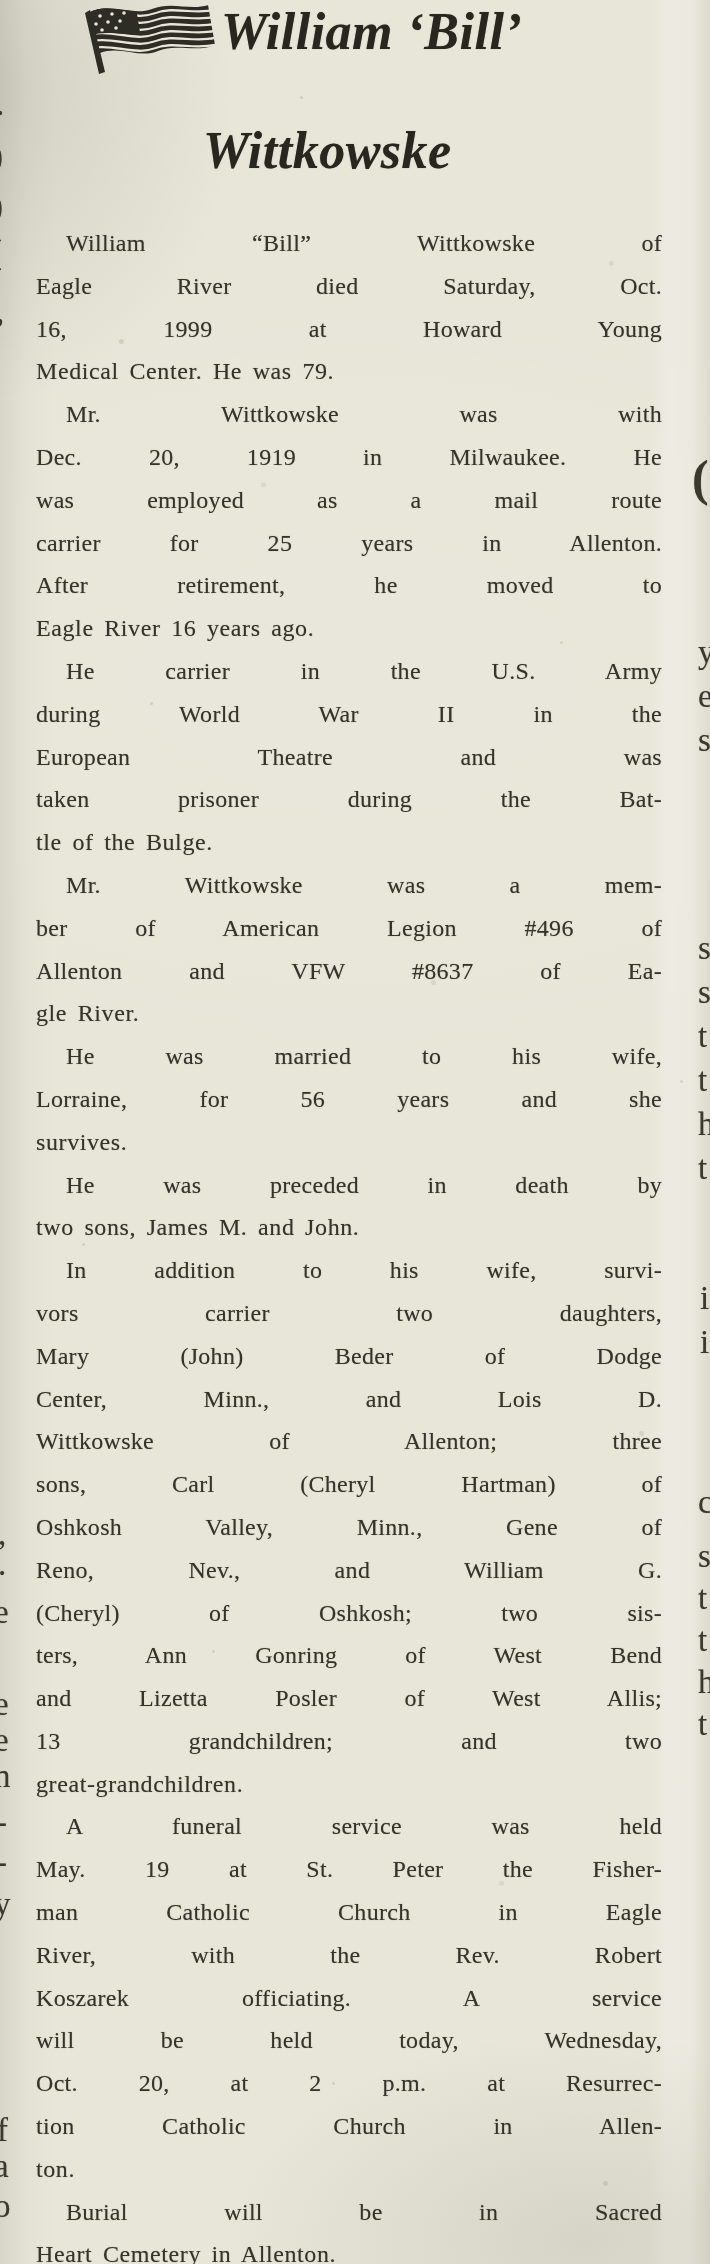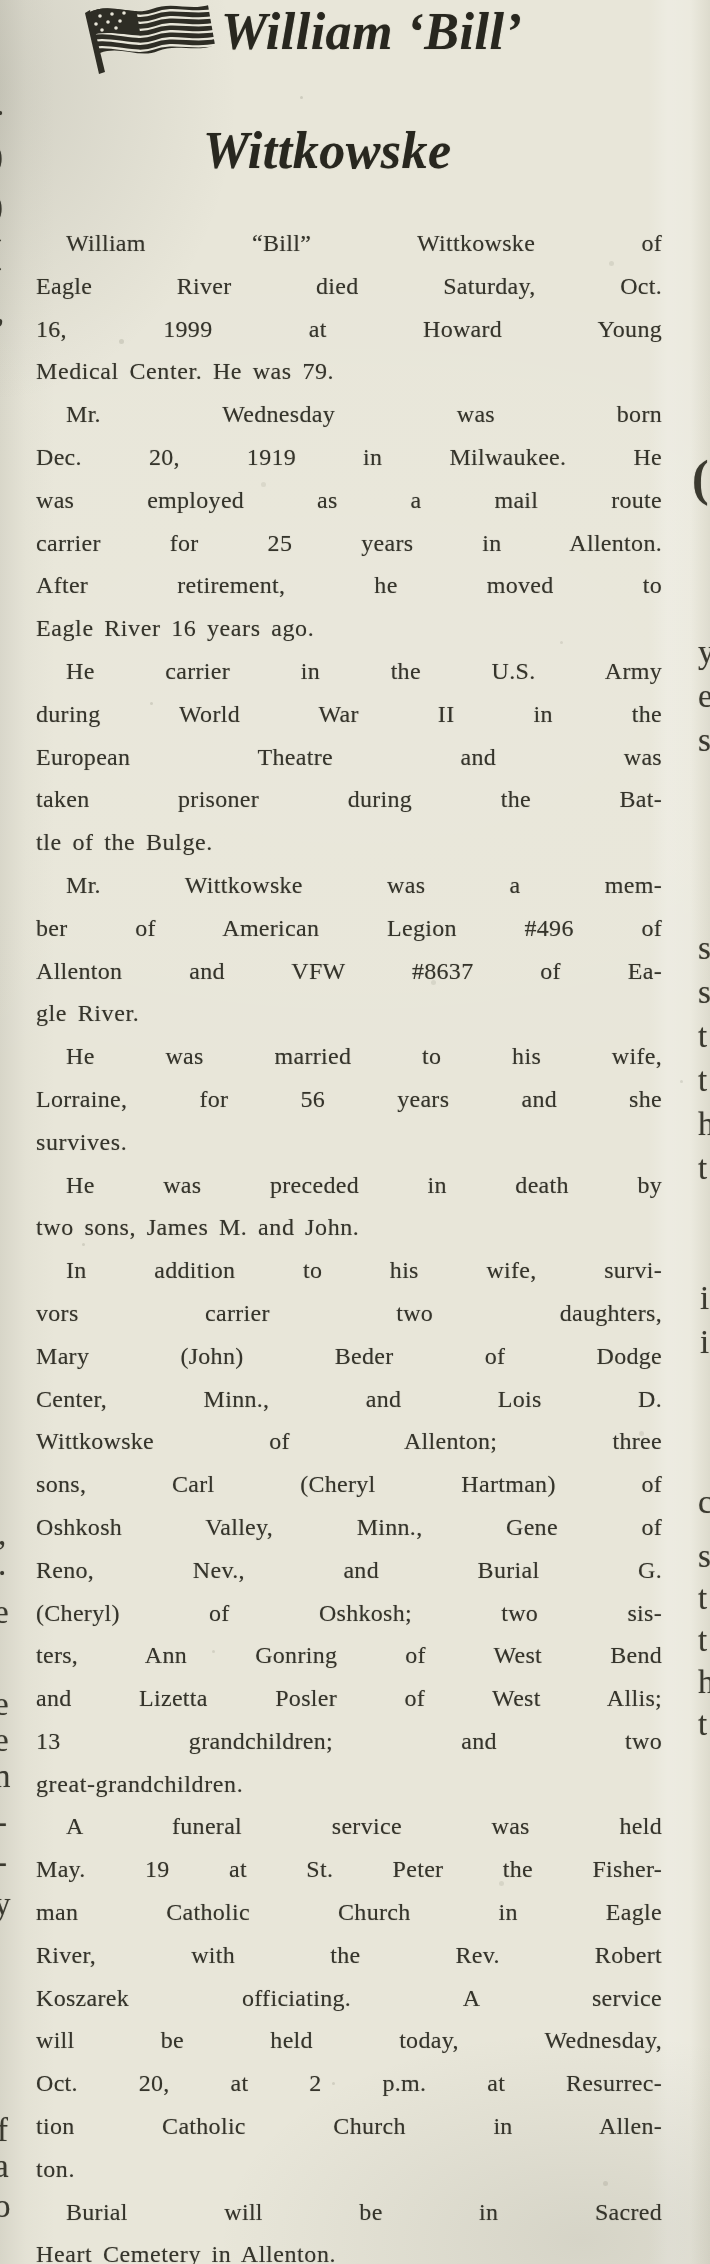--- a/index.html
+++ b/index.html
@@ -92,21 +92,21 @@
   </div>
 
   <div class="body">
       <div class="paragraph">
         <div class="line justify indent">William “Bill” Wittkowske of</div>
         <div class="line justify">Eagle River died Saturday, Oct.</div>
         <div class="line justify">16, 1999 at Howard Young</div>
         <div class="line lastline">Medical Center. He was 79.</div>
       </div>
       <div class="paragraph">
-        <div class="line justify indent">Mr. Wednesday was born</div>
+        <div class="line justify indent">Mr. Wittkowske was with</div>
         <div class="line justify">Dec. 20, 1919 in Milwaukee. He</div>
         <div class="line justify">was employed as a mail route</div>
         <div class="line justify">carrier for 25 years in Allenton.</div>
         <div class="line justify">After retirement, he moved to</div>
         <div class="line lastline">Eagle River 16 years ago.</div>
       </div>
       <div class="paragraph">
         <div class="line justify indent">He carrier in the U.S. Army</div>
         <div class="line justify">during World War II in the</div>
         <div class="line justify">European Theatre and was</div>
@@ -129,21 +129,21 @@
         <div class="line lastline">two sons, James M. and John.</div>
       </div>
       <div class="paragraph">
         <div class="line justify indent">In addition to his wife, survi-</div>
         <div class="line justify">vors carrier two daughters,</div>
         <div class="line justify">Mary (John) Beder of Dodge</div>
         <div class="line justify">Center, Minn., and Lois D.</div>
         <div class="line justify">Wittkowske of Allenton; three</div>
         <div class="line justify">sons, Carl (Cheryl Hartman) of</div>
         <div class="line justify">Oshkosh Valley, Minn., Gene of</div>
-        <div class="line justify">Reno, Nev., and Burial G.</div>
+        <div class="line justify">Reno, Nev., and William G.</div>
         <div class="line justify">(Cheryl) of Oshkosh; two sis-</div>
         <div class="line justify">ters, Ann Gonring of West Bend</div>
         <div class="line justify">and Lizetta Posler of West Allis;</div>
         <div class="line justify">13 grandchildren; and two</div>
         <div class="line lastline">great-grandchildren.</div>
       </div>
       <div class="paragraph">
         <div class="line justify indent">A funeral service was held</div>
         <div class="line justify">May. 19 at St. Peter the Fisher-</div>
         <div class="line justify">man Catholic Church in Eagle</div>

